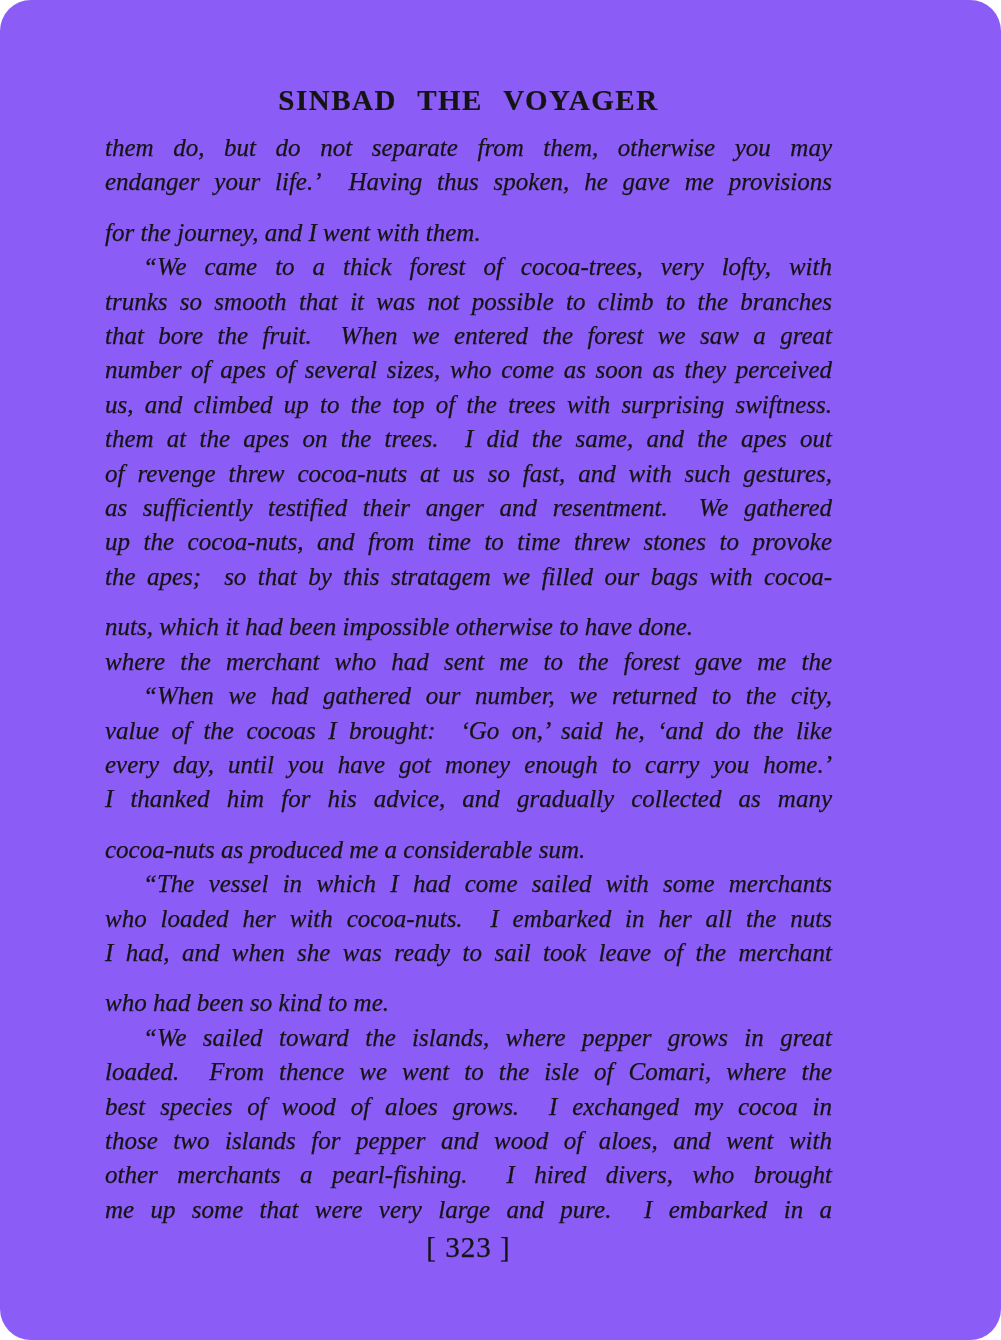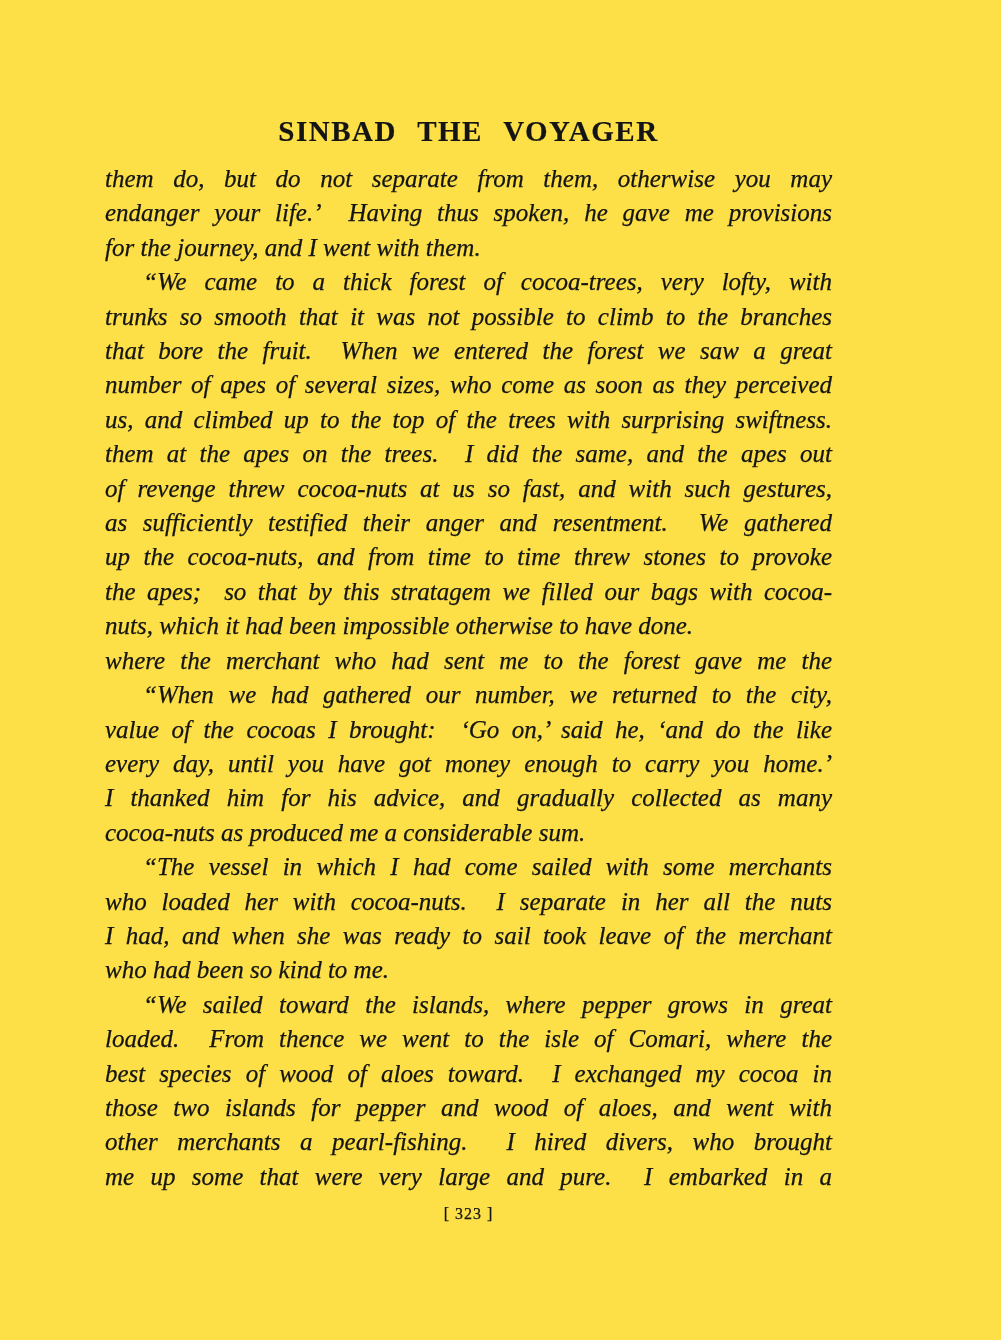--- a/index.html
+++ b/index.html
@@ -1,25 +1,26 @@
 <!DOCTYPE html>
 <html><head>
 <meta charset="utf-8">
 <style>
   html,body { margin:0; padding:0; background:#ffffff; }
   .book-page {
     position: relative;
     width: 1001px;
     height: 1340px;
-    background: #fde047;
+    background: #8b5cf6;
     color: #141414;
     font-family: "Liberation Serif", "DejaVu Serif", serif;
     overflow: hidden;
     box-sizing: border-box;
-    padding-top: 115px;
+    padding-top: 84px;
+    border-radius: 31px;
   }
   .text-block {
     margin-left: 105px;
     width: 727px;
   }
   .page-title {
     font-size: 29px;
     font-weight: 700;
     line-height: 32px;
     letter-spacing: 1.5px;
@@ -33,26 +34,26 @@
     line-height: 34.4px;
     -webkit-text-stroke: 0.25px #141414;
   }
   .para { margin: 0; }
   .line {
     white-space: pre-wrap;
     text-align: justify;
     text-align-last: justify;
     font-style: italic;
   }
-  .line.end { text-align-last: left; }
+  .line.end { text-align-last: left; margin-top: 16px; }
   .line.first-indent { text-indent: 38px; }
   .page-number {
     margin-top: 5px;
     text-align: center;
-    font-size: 16px;
+    font-size: 29px;
     line-height: 30px;
     letter-spacing: 1px;
     white-space: pre-wrap;
     -webkit-text-stroke: 0.25px #141414;
   }
 </style>
 </head>
 <body>
 
 <div class="book-page">
@@ -89,29 +90,29 @@
         <div class="line">where the merchant who had sent me to the forest gave me the</div>
         <div class="line first-indent">“When we had gathered our number, we returned to the city,</div>
         <div class="line">value of the cocoas I brought:  ‘Go on,’ said he, ‘and do the like</div>
         <div class="line">every day, until you have got money enough to carry you home.’</div>
         <div class="line">I thanked him for his advice, and gradually collected as many</div>
         <div class="line end">cocoa-nuts as produced me a considerable sum.</div>
       </div>
 
       <div class="para">
         <div class="line first-indent">“The vessel in which I had come sailed with some merchants</div>
-        <div class="line">who loaded her with cocoa-nuts.  I separate in her all the nuts</div>
+        <div class="line">who loaded her with cocoa-nuts.  I embarked in her all the nuts</div>
         <div class="line">I had, and when she was ready to sail took leave of the merchant</div>
         <div class="line end">who had been so kind to me.</div>
       </div>
 
       <div class="para">
         <div class="line first-indent">“We sailed toward the islands, where pepper grows in great</div>
         <div class="line">loaded.  From thence we went to the isle of Comari, where the</div>
-        <div class="line">best species of wood of aloes toward.  I exchanged my cocoa in</div>
+        <div class="line">best species of wood of aloes grows.  I exchanged my cocoa in</div>
         <div class="line">those two islands for pepper and wood of aloes, and went with</div>
         <div class="line">other merchants a pearl-fishing.  I hired divers, who brought</div>
         <div class="line">me up some that were very large and pure.  I embarked in a</div>
       </div>
 
     </div>
 
     <div class="page-number">[ 323 ]</div>
 
   </div>

